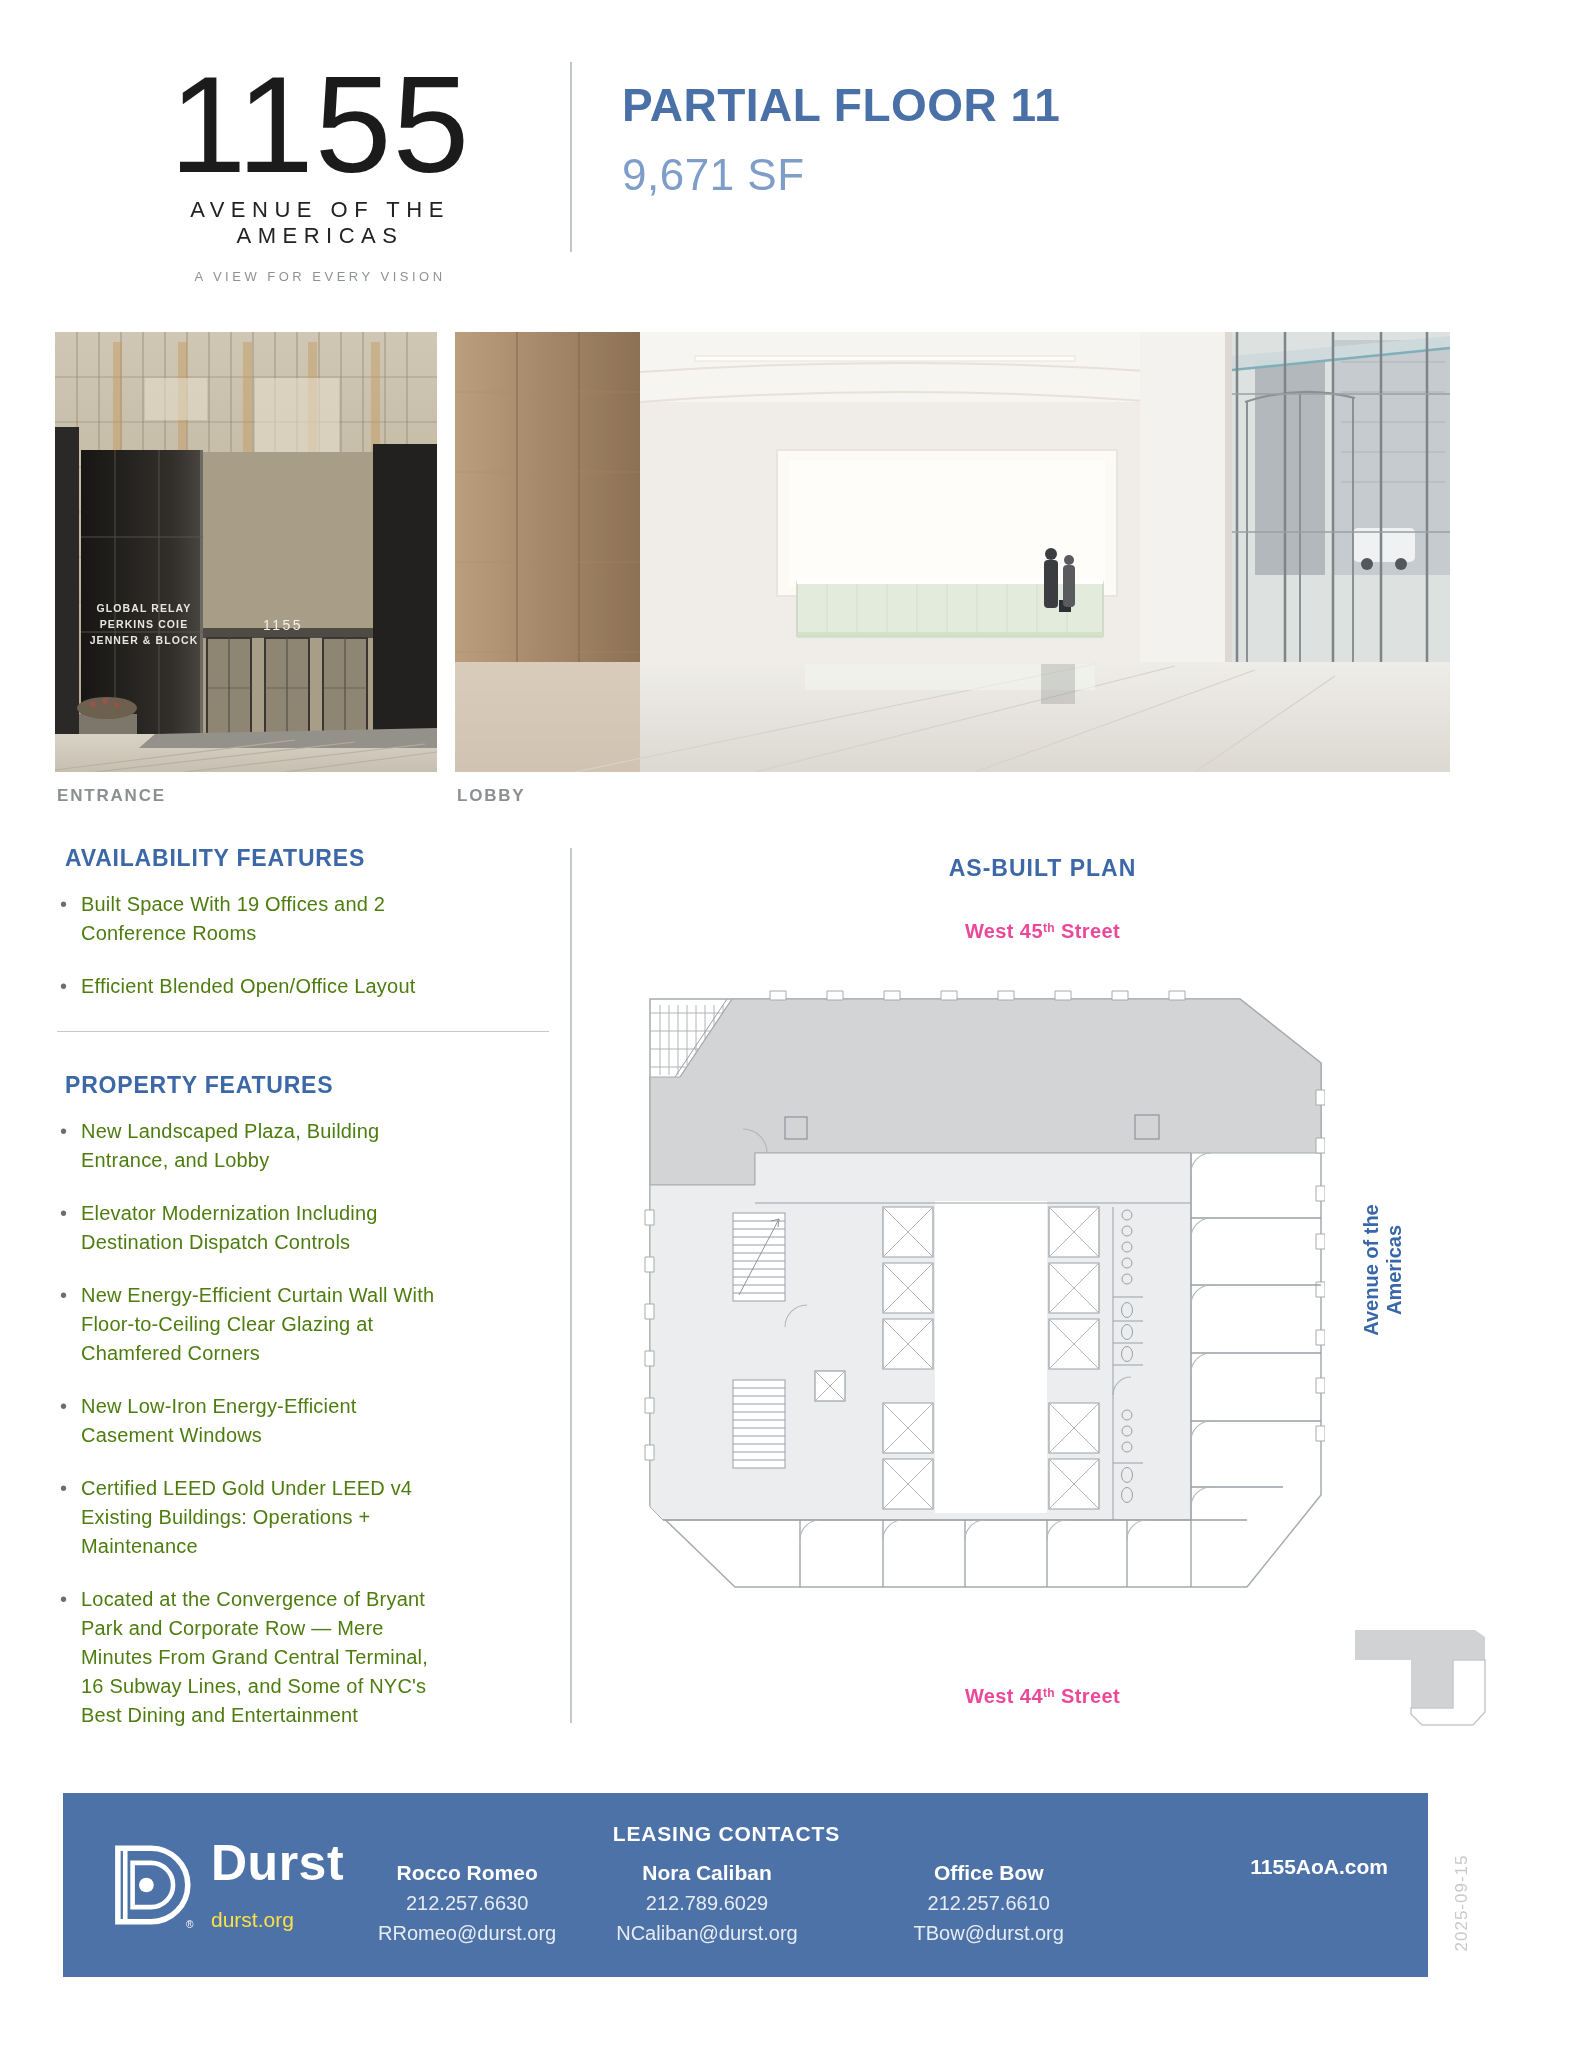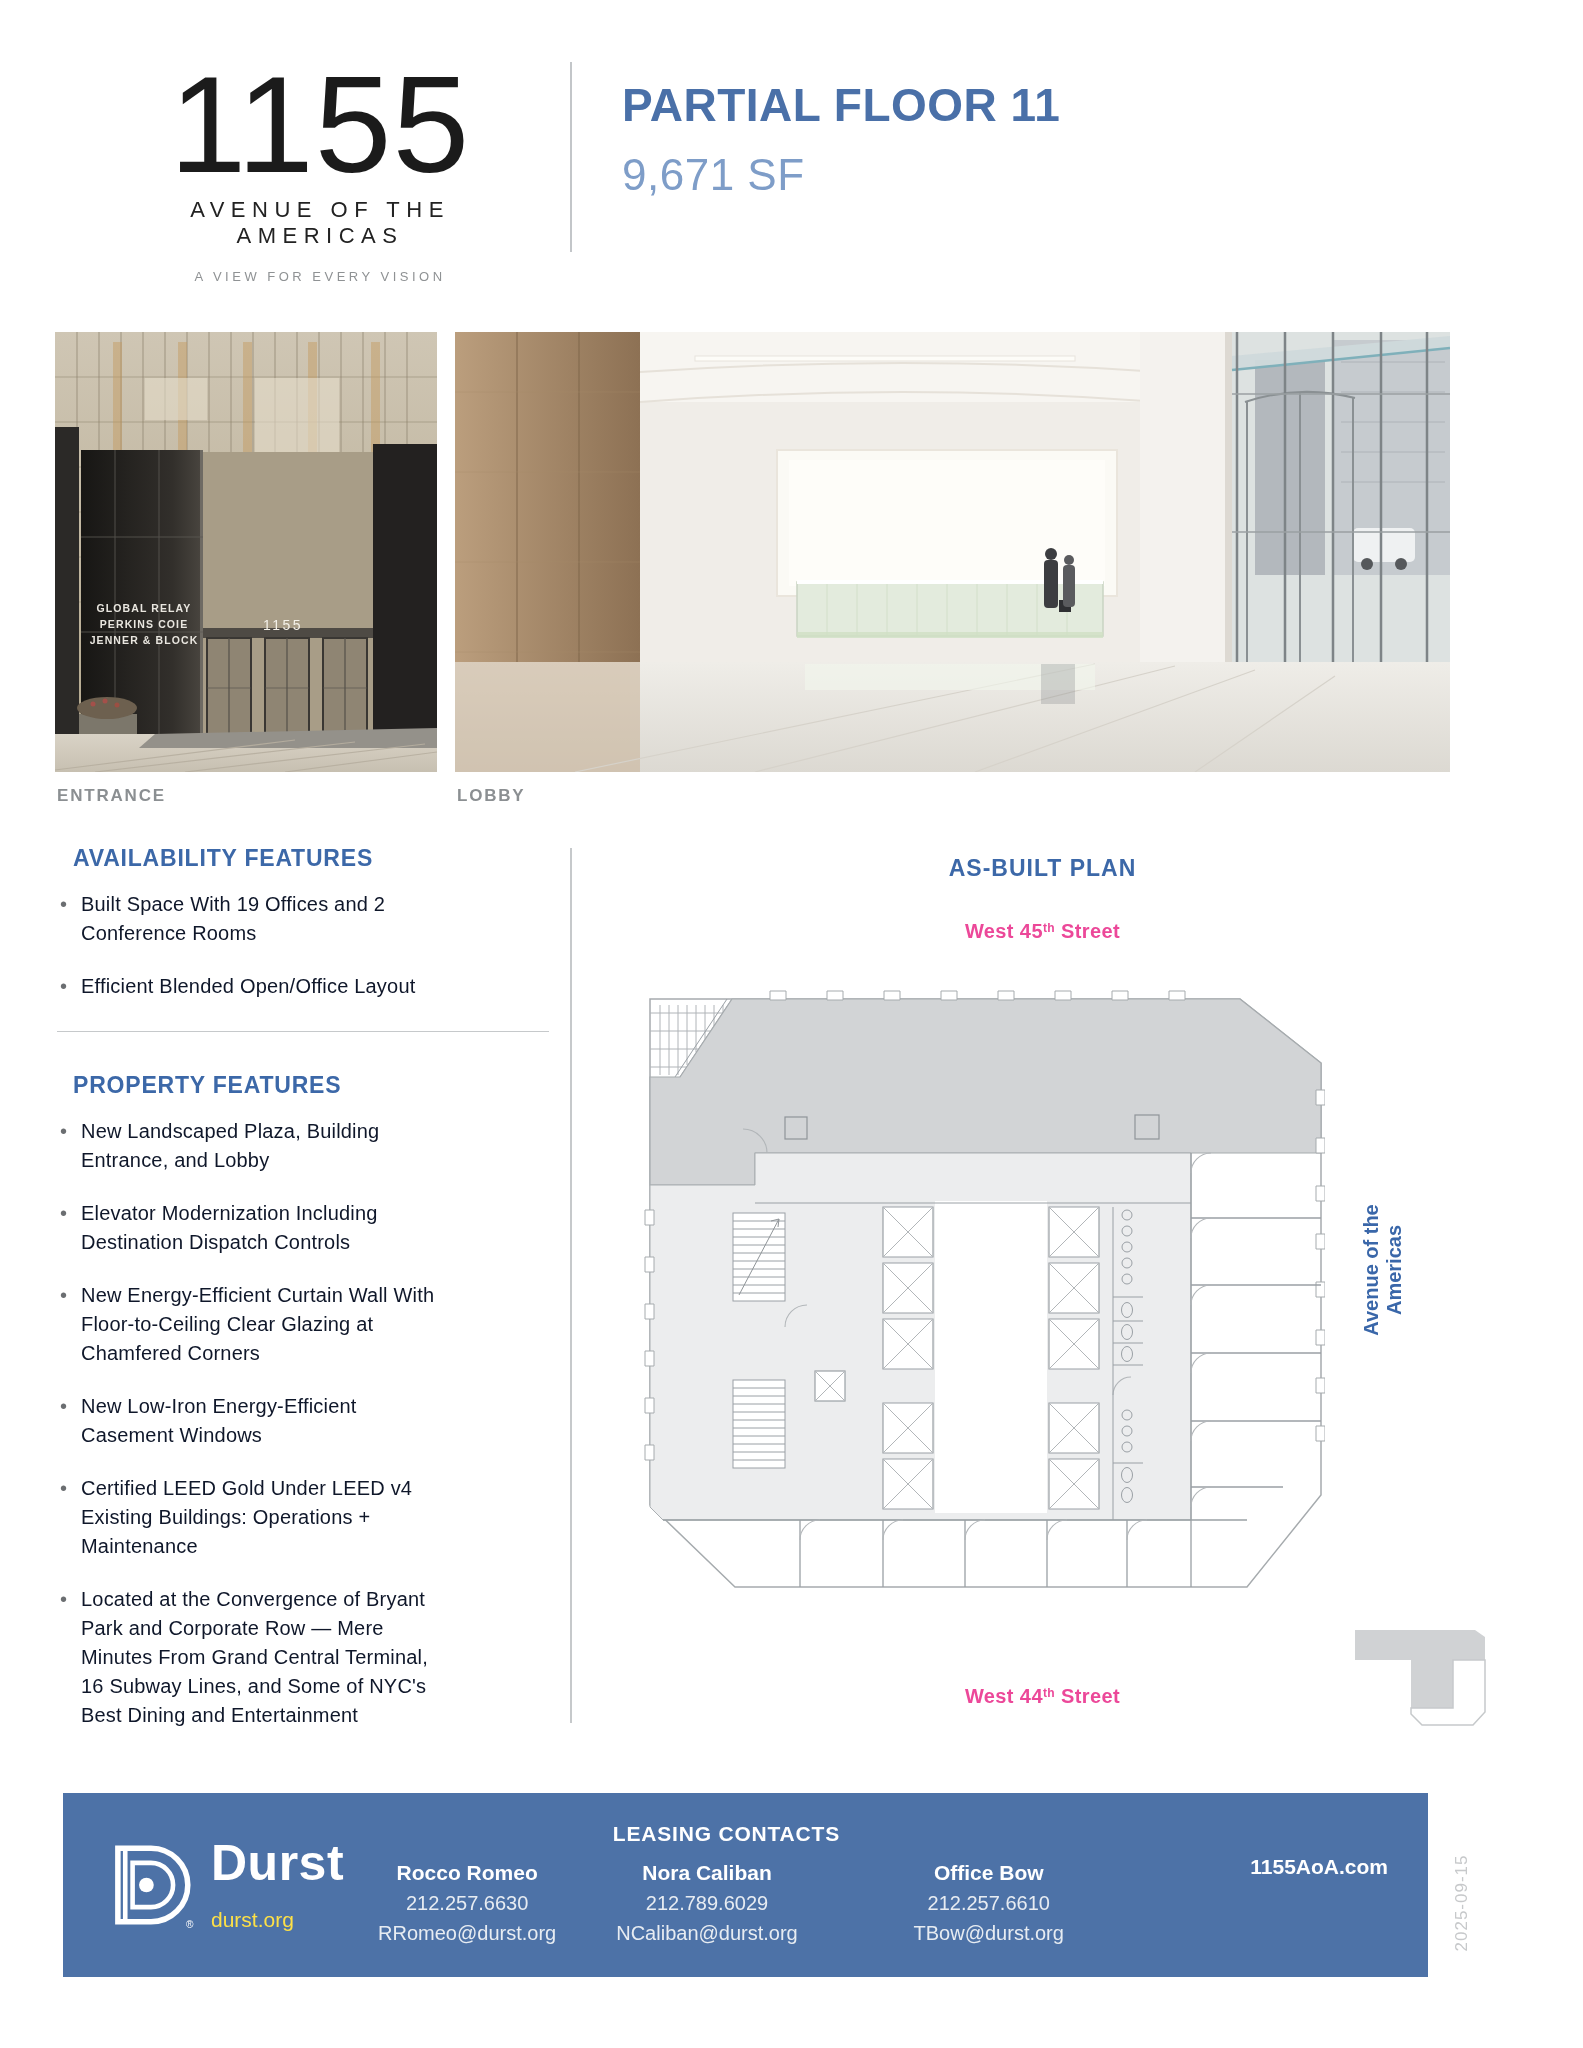--- a/index.html
+++ b/index.html
@@ -22,22 +22,22 @@
   .photo-entrance{left:55px; width:382px;}
   .photo-lobby{left:455px; width:995px;}
   .photo-caption{position:absolute; top:786px; font-size:17px; font-weight:600; letter-spacing:1.8px; color:#8b8f92;}
   .cap-entrance{left:57px;} .cap-lobby{left:457px;}
   .entrance-signage{position:absolute; left:88px; top:600px; width:112px; text-align:center;
     color:#e9e6df; font-size:10.5px; font-weight:600; letter-spacing:1.1px; line-height:16px;}
   .entrance-addr{position:absolute; left:238px; top:617px; width:90px; text-align:center;
     color:#f4f1e8; font-size:14px; letter-spacing:2.5px; font-weight:400;}
   
   .features-col{position:absolute; left:57px; top:845px; width:392px;}
-  .sec-heading{font-size:23px; font-weight:700; color:#3c68a8; letter-spacing:0.8px; margin:0 0 18px 16px;}
-  .feat-list{list-style:none; margin:0; padding:0; color:#0f172a; font-size:20px; line-height:29px; letter-spacing:0.2px;}
+  .sec-heading{font-size:23px; font-weight:700; color:#3c68a8; letter-spacing:0.8px; margin:0 0 18px 8px;}
+  .feat-list{list-style:none; margin:0; padding:0; color:#4d7c0f; font-size:20px; line-height:29px; letter-spacing:0.2px;}
   .feat-list li{position:relative; padding-left:24px; margin-bottom:24px;}
   .feat-list li::before{content:"\2022"; position:absolute; left:3px; top:0; color:#6b6e71;}
   .feat-divider{border:none; border-top:1.5px solid #c6c9cb; width:492px; margin:30px 0 40px 0;}
   .main-divider{position:absolute; left:570px; top:848px; width:1.5px; height:875px; background:#c6c9cb;}
   
   .plan-heading{position:absolute; left:590px; top:855px; width:905px; text-align:center;
     font-size:23px; font-weight:700; color:#3c68a8; letter-spacing:1px;}
   .street-label{position:absolute; width:905px; left:590px; text-align:center;
     font-size:20px; font-weight:700; color:#ec4899; letter-spacing:0.4px;}
   .street-top{top:920px;} .street-bottom{top:1685px;}

